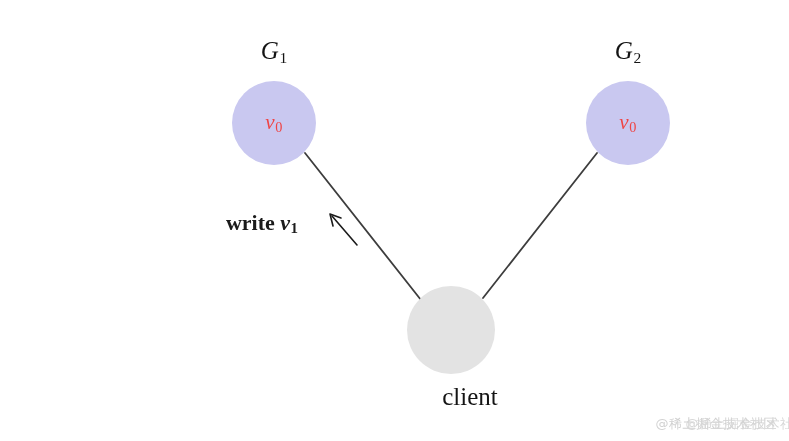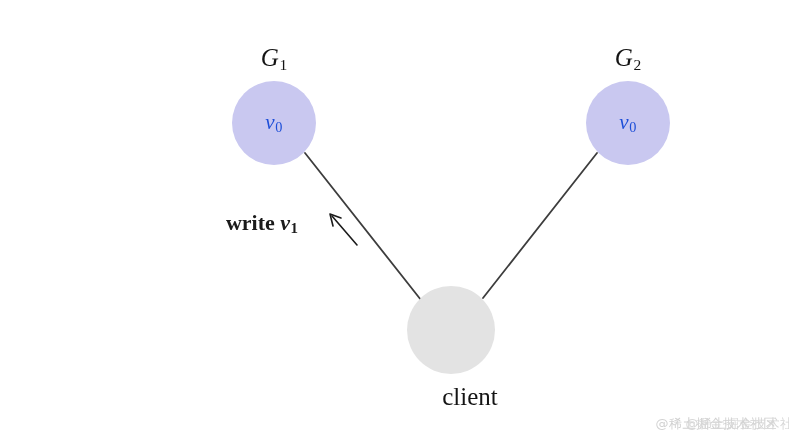--- a/index.html
+++ b/index.html
@@ -19,42 +19,41 @@
     position: absolute;
     left: 0;
     top: 0;
     width: 789px;
     height: 441px;
   }
   .node-label-inner {
     position: absolute;
     font-style: italic;
     font-size: 21px;
-    color: #1d4ed8;
+    color: #ef4444;
     white-space: nowrap;
     transform: translate(-50%, -50%);
     letter-spacing: 0.3px;
   }
   .node-label-inner sub {
     font-style: normal;
     font-size: 0.68em;
     vertical-align: -0.22em;
     margin-left: 0.5px;
   }
   .node-caption {
     position: absolute;
     font-size: 25px;
     color: #141414;
     white-space: nowrap;
     transform: translate(-50%, -50%);
   }
   .node-caption.italic-cap {
     font-style: italic;
     letter-spacing: 0.2px;
-    margin-top: 7px;
   }
   .node-caption.italic-cap sub {
     font-style: normal;
     font-size: 0.62em;
     vertical-align: -0.24em;
     margin-left: 0.5px;
   }
   .edge-label {
     position: absolute;
     font-size: 22px;

